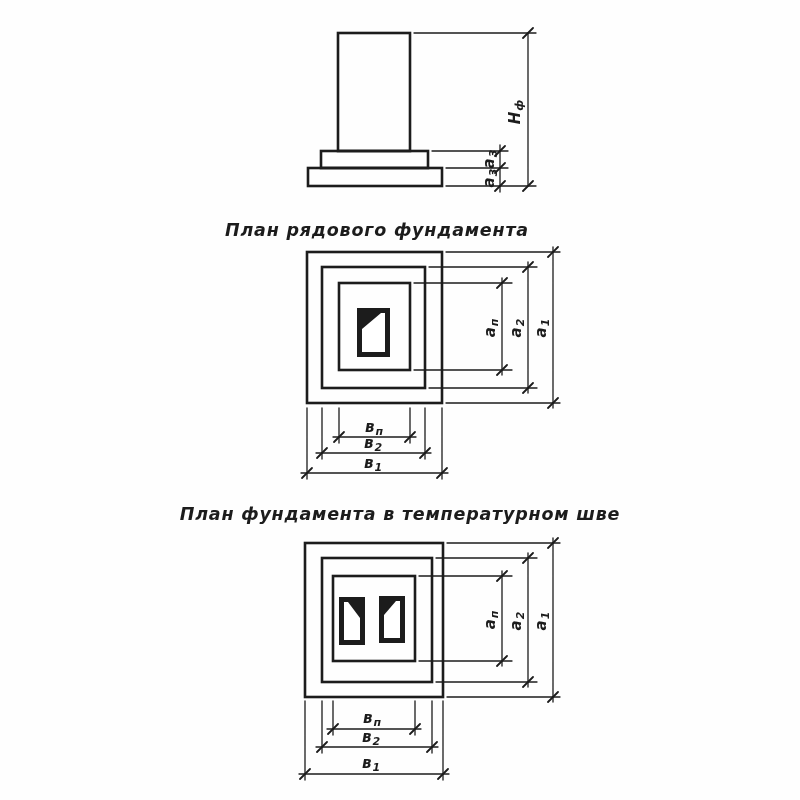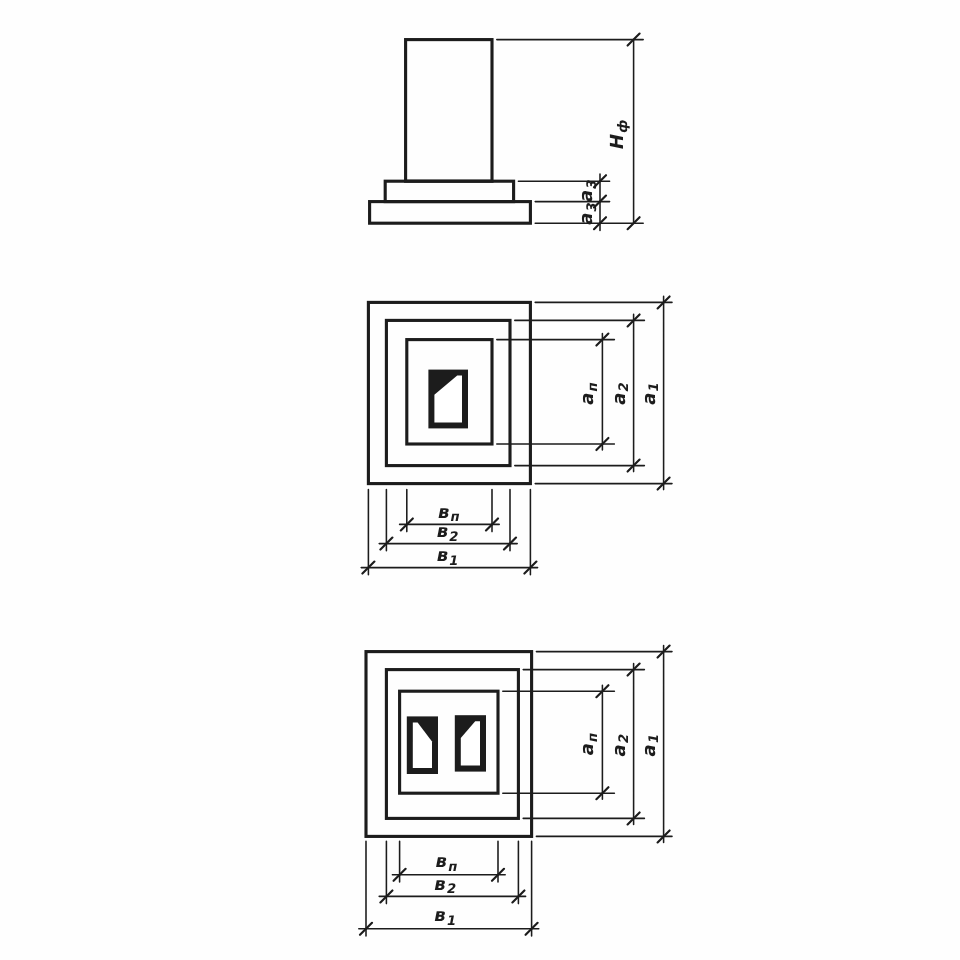--- a/index.html
+++ b/index.html
@@ -79,40 +79,42 @@
 <div class="dim-label vrot" style="left:516px;top:112px">
   <span>Н</span><span class="dsub">ф</span>
 </div>
 <div class="dim-label vrot" style="left:490px;top:159px">
   <span>а</span><span class="dsub">3</span>
 </div>
 <div class="dim-label vrot" style="left:490px;top:178px">
   <span>а</span><span class="dsub">3</span>
 </div>
 
+<div class="drawing-title" style="left:377px;top:230px">План рядового фундамента</div>
 
 <div class="dim-label vrot" style="left:491px;top:328px">
   <span>а</span><span class="dsub">п</span>
 </div>
 <div class="dim-label vrot" style="left:517px;top:328px">
   <span>а</span><span class="dsub">2</span>
 </div>
 <div class="dim-label vrot" style="left:542px;top:328px">
   <span>а</span><span class="dsub">1</span>
 </div>
 <div class="dim-label" style="left:374px;top:428px">
   <span>в</span><span class="dsub">п</span>
 </div>
 <div class="dim-label" style="left:373px;top:444px">
   <span>в</span><span class="dsub">2</span>
 </div>
 <div class="dim-label" style="left:373px;top:464px">
   <span>в</span><span class="dsub">1</span>
 </div>
 
+<div class="drawing-title" style="left:400px;top:514px">План фундамента в температурном шве</div>
 
 <div class="dim-label vrot" style="left:491px;top:620px">
   <span>а</span><span class="dsub">п</span>
 </div>
 <div class="dim-label vrot" style="left:517px;top:621px">
   <span>а</span><span class="dsub">2</span>
 </div>
 <div class="dim-label vrot" style="left:542px;top:621px">
   <span>а</span><span class="dsub">1</span>
 </div>

